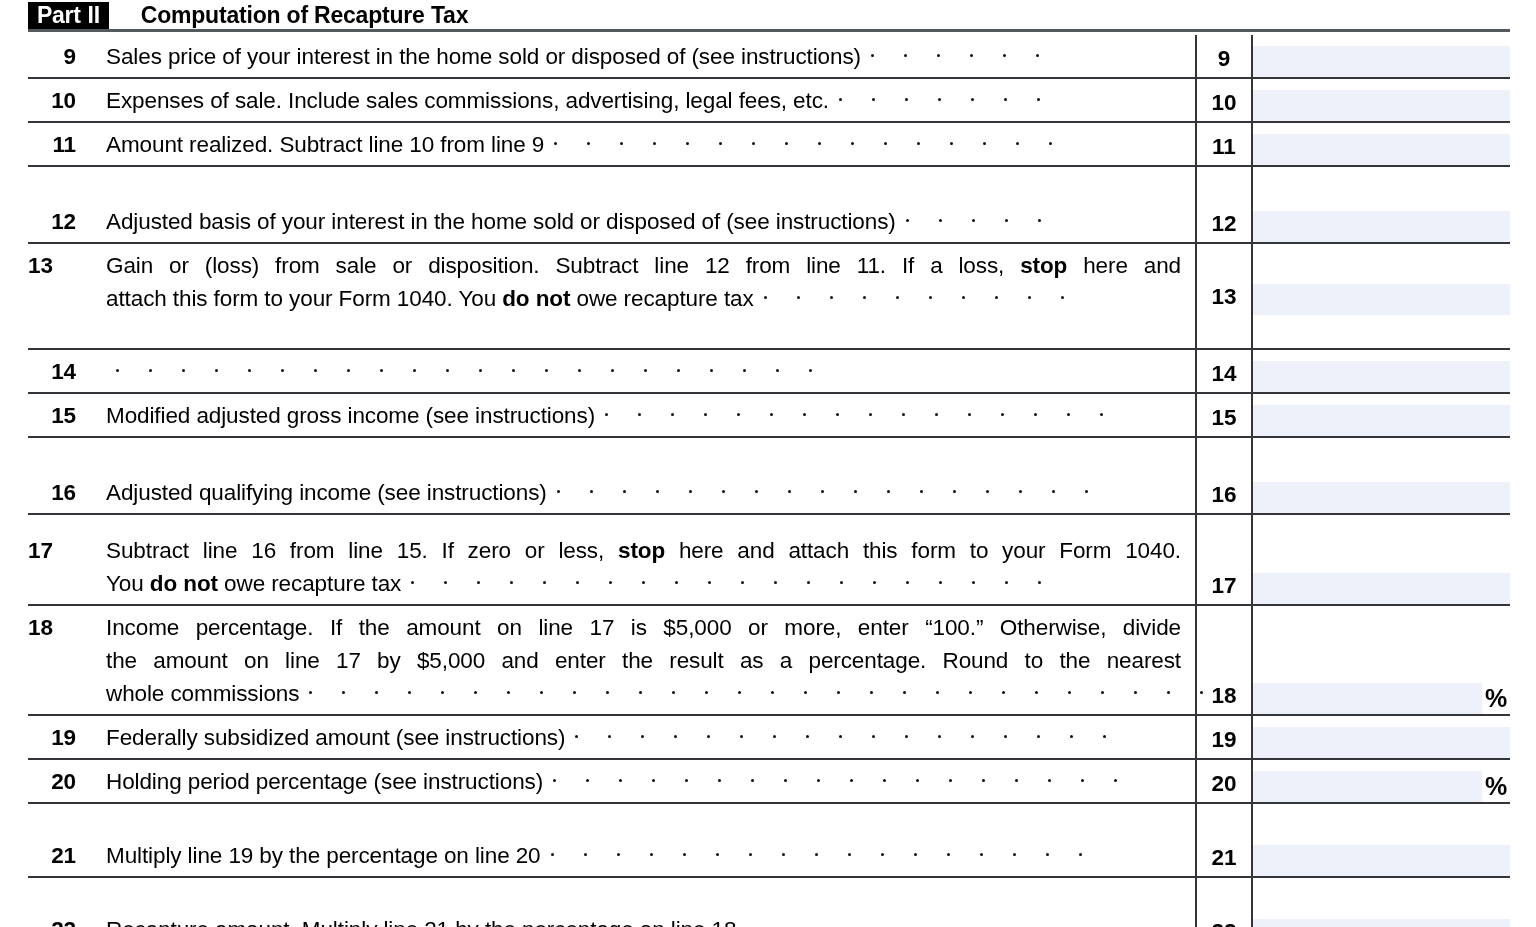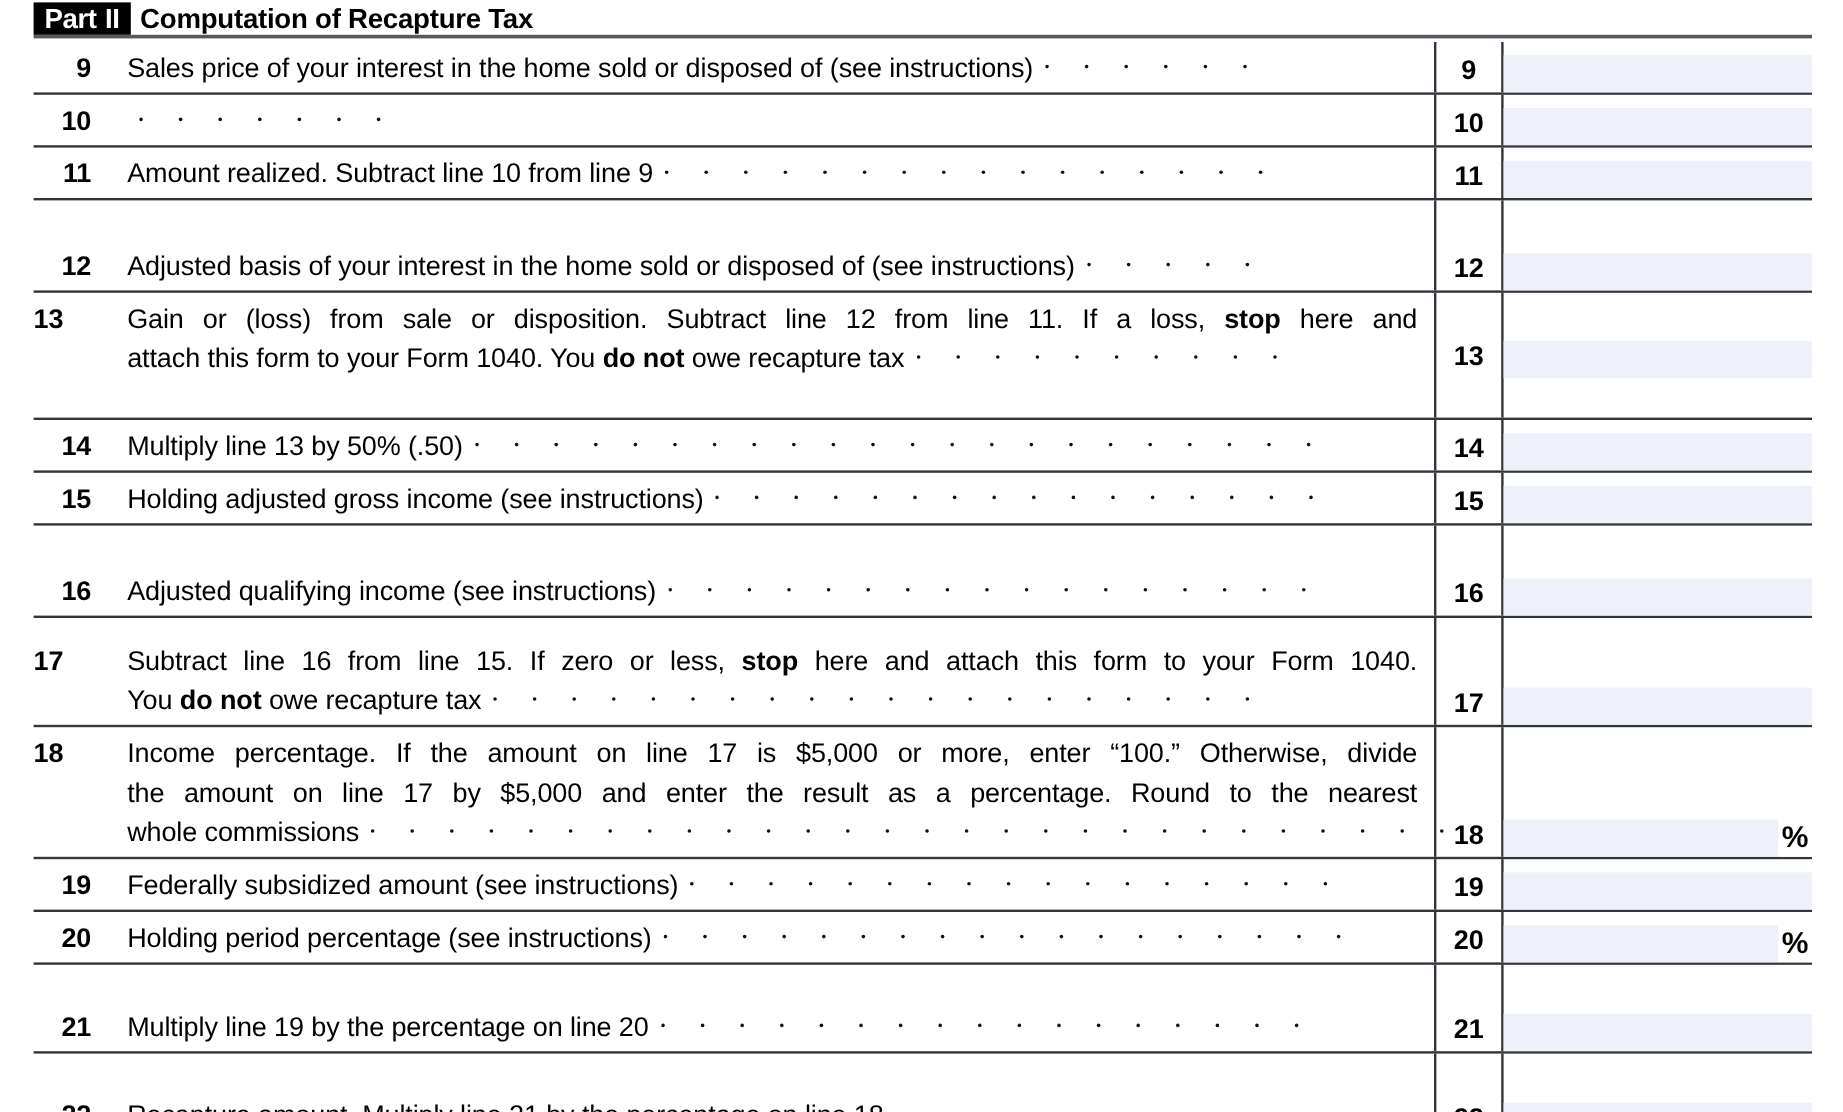--- a/index.html
+++ b/index.html
@@ -48,21 +48,21 @@
     letter-spacing: -0.3px;
     white-space: nowrap;
     display: flex;
     align-items: center;
   }
   .part-tag .pt-word { margin-right: 7px; }
   .part-title {
     font-weight: bold;
     font-size: 23px;
     line-height: 27px;
-    margin-left: 8px;
+    margin-left: 32px;
     display: flex;
     align-items: center;
     white-space: nowrap;
     letter-spacing: -0.2px;
   }
 
   
   .rows {
     position: absolute;
     left: 28px;
@@ -232,21 +232,21 @@
       <div class="amtcell">
         <div class="amtfield"></div>
       </div>
     </div>
 
     <div class="row">
       <div class="desc-cell">
         <div class="desc-inner">
           <div class="txtline h1">
             <span class="lineno">10</span>
-            <span class="body"><span class="leader"><i></i><i></i><i></i><i></i><i></i><i></i><i></i></span></span>
+            <span class="body"><span>Expenses of sale. Include sales commissions, advertising, legal fees, etc.</span><span class="leader"><i></i><i></i><i></i><i></i><i></i><i></i><i></i></span></span>
           </div>
         </div>
       </div>
       <div class="numbox h1">
           <span>10</span>
         </div>
       <div class="amtcell">
         <div class="amtfield"></div>
       </div>
     </div>
@@ -304,38 +304,38 @@
       <div class="amtcell">
         <div class="amtfield" style="margin-bottom:33px;"></div>
       </div>
     </div>
 
     <div class="row">
       <div class="desc-cell">
         <div class="desc-inner">
           <div class="txtline h1">
             <span class="lineno">14</span>
-            <span class="body"><span>Multiply line 13 by 50% (.50)</span><span class="leader"><i></i><i></i><i></i><i></i><i></i><i></i><i></i><i></i><i></i><i></i><i></i><i></i><i></i><i></i><i></i><i></i><i></i><i></i><i></i><i></i><i></i><i></i></span></span>
+            <span class="body"><span class="leader"><i></i><i></i><i></i><i></i><i></i><i></i><i></i><i></i><i></i><i></i><i></i><i></i><i></i><i></i><i></i><i></i><i></i><i></i><i></i><i></i><i></i><i></i></span></span>
           </div>
         </div>
       </div>
       <div class="numbox h1">
           <span>14</span>
         </div>
       <div class="amtcell">
         <div class="amtfield"></div>
       </div>
     </div>
 
     <div class="row">
       <div class="desc-cell">
         <div class="desc-inner">
           <div class="txtline h1">
             <span class="lineno">15</span>
-            <span class="body"><span>Holding adjusted gross income (see instructions)</span><span class="leader"><i></i><i></i><i></i><i></i><i></i><i></i><i></i><i></i><i></i><i></i><i></i><i></i><i></i><i></i><i></i><i></i></span></span>
+            <span class="body"><span>Modified adjusted gross income (see instructions)</span><span class="leader"><i></i><i></i><i></i><i></i><i></i><i></i><i></i><i></i><i></i><i></i><i></i><i></i><i></i><i></i><i></i><i></i></span></span>
           </div>
         </div>
       </div>
       <div class="numbox h1">
           <span>15</span>
         </div>
       <div class="amtcell">
         <div class="amtfield"></div>
       </div>
     </div>

